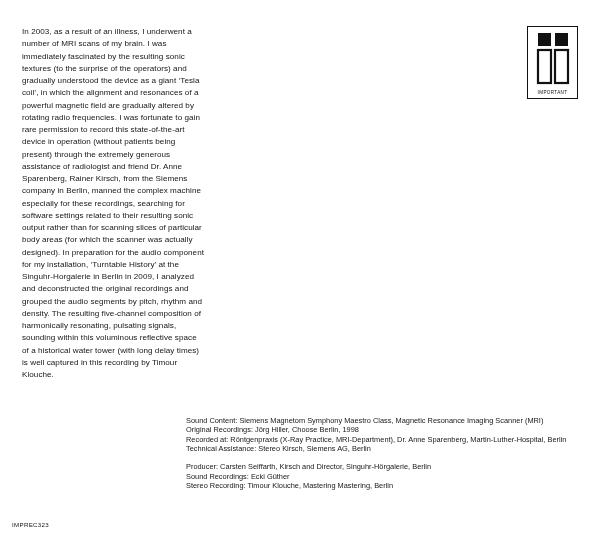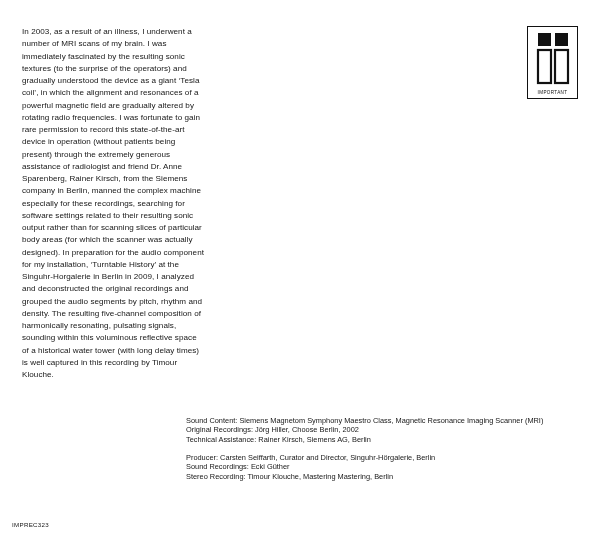--- a/index.html
+++ b/index.html
@@ -117,25 +117,26 @@
         <rect x="2" y="19" width="13" height="33" fill="none" stroke="#111" stroke-width="2.2"></rect>
         <rect x="19" y="19" width="13" height="33" fill="none" stroke="#111" stroke-width="2.2"></rect>
       </svg>
     </div>
     <div class="stamp-label">IMPORTANT</div>
   </div>
 
   <div class="credits">
     <div class="block">
       <div class="line">Sound Content: Siemens Magnetom Symphony Maestro Class, Magnetic Resonance Imaging Scanner (MRI)</div>
-      <div class="line">Original Recordings: Jörg Hiller, Choose Berlin, 2002</div>
-      <div class="line">Technical Assistance: Rainer Kirsch, Siemens AG, Berlin</div>
+      <div class="line">Original Recordings: Jörg Hiller, Choose Berlin, 1998</div>
+      <div class="line">Recorded at: Röntgenpraxis (X-Ray Practice, MRI-Department), Dr. Anne Sparenberg, Martin-Luther-Hospital, Berlin</div>
+      <div class="line">Technical Assistance: Stereo Kirsch, Siemens AG, Berlin</div>
     </div>
     <div class="block">
-      <div class="line">Producer: Carsten Seiffarth, Curator and Director, Singuhr-Hörgalerie, Berlin</div>
+      <div class="line">Producer: Carsten Seiffarth, Kirsch and Director, Singuhr-Hörgalerie, Berlin</div>
       <div class="line">Sound Recordings: Ecki Güther</div>
       <div class="line">Stereo Recording: Timour Klouche, Mastering Mastering, Berlin</div>
     </div>
   </div>
 
   <div class="catalog">IMPREC323</div>
 
 </div>
 
 </body></html>

